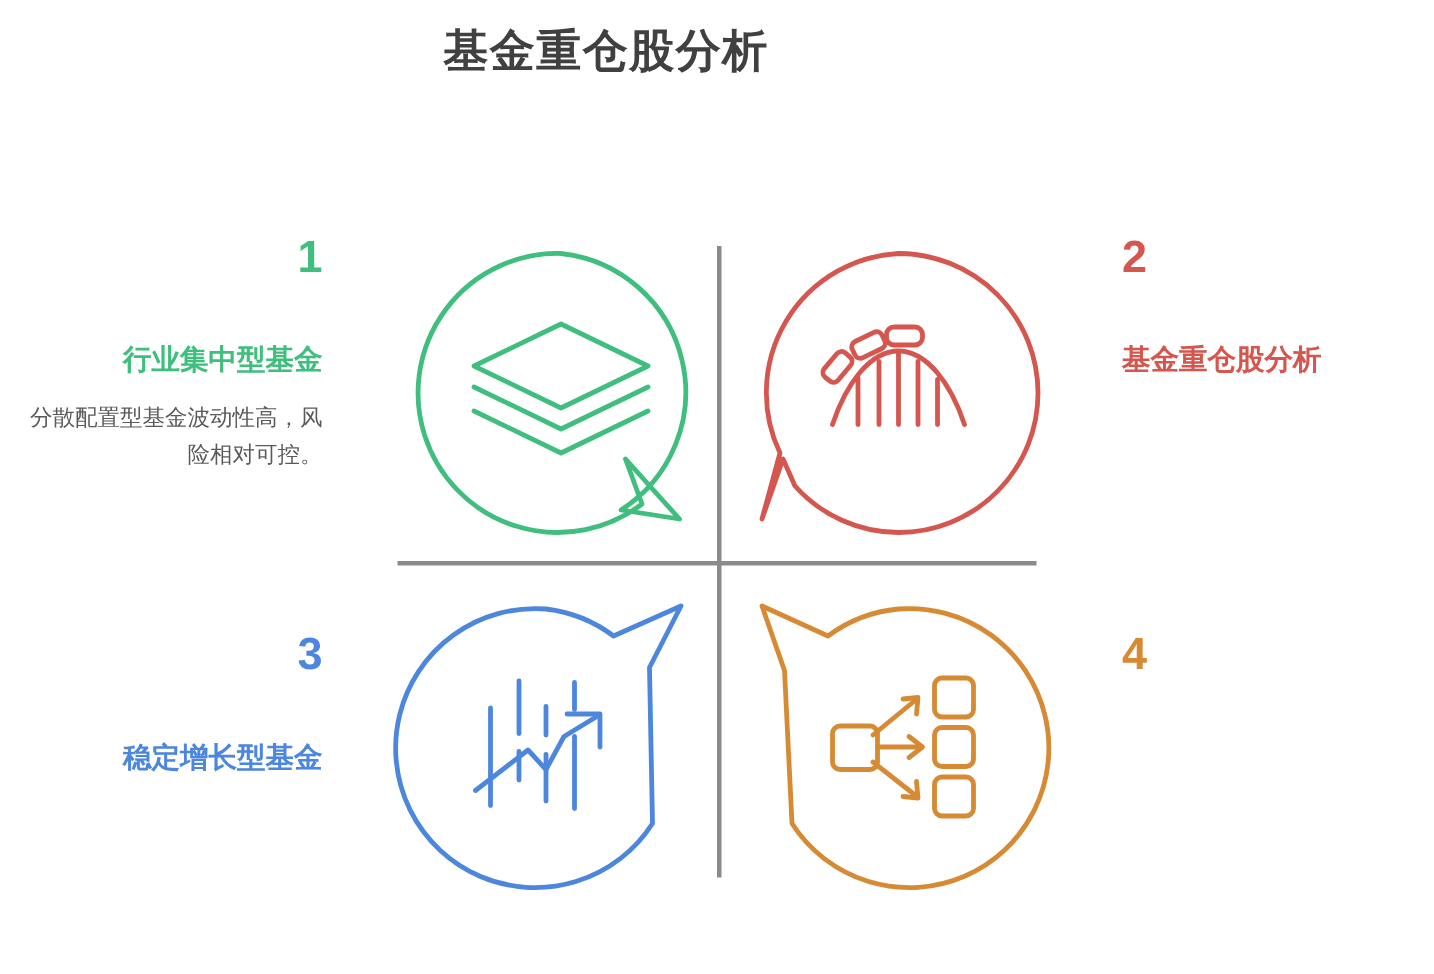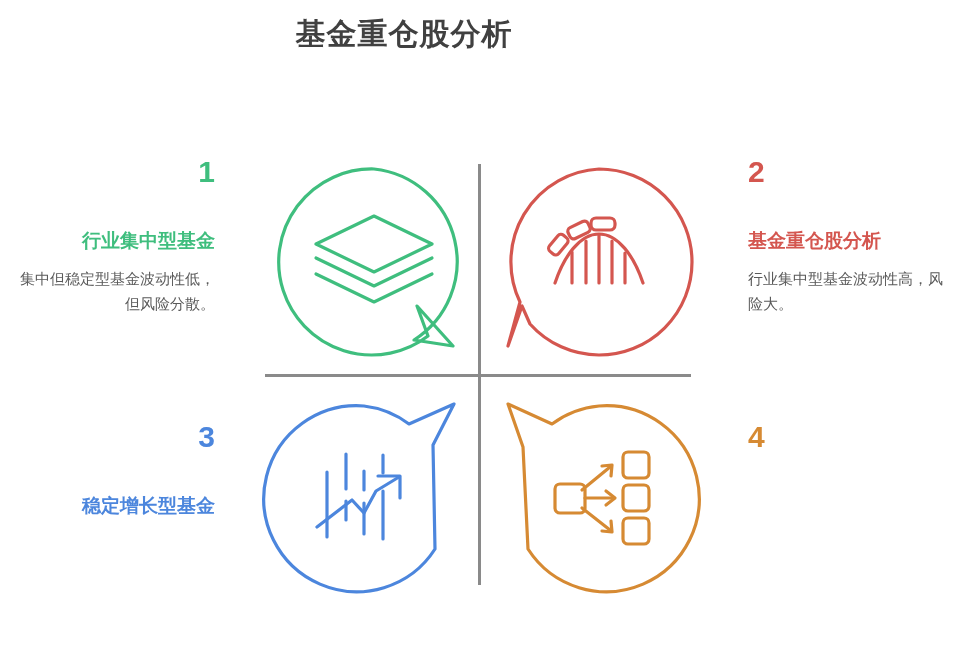--- a/index.html
+++ b/index.html
@@ -182,27 +182,26 @@
       <rect x="131" y="61" width="26" height="26" rx="5"></rect>
       <rect x="131" y="94" width="26" height="26" rx="5"></rect>
       <rect x="131" y="127" width="26" height="26" rx="5"></rect>
     </g>
   </svg>
 </div>
 
 <div class="text-block left tb-q1">
   <div class="quad-number accent-green">1</div>
   <div class="quad-heading accent-green">行业集中型基金</div>
-  <div class="quad-desc">集中但稳定型基金波动性低，但风险分散。</div>
+  <div class="quad-desc">分散配置型基金波动性高，风险相对可控。</div>
 </div>
 
 <div class="text-block right tb-q2">
   <div class="quad-number accent-red">2</div>
   <div class="quad-heading accent-red">基金重仓股分析</div>
-  <div class="quad-desc">行业集中型基金波动性高，风险大。</div>
 </div>
 
 <div class="text-block left tb-q3">
   <div class="quad-number accent-blue">3</div>
   <div class="quad-heading accent-blue">稳定增长型基金</div>
 </div>
 
 <div class="text-block right tb-q4">
   <div class="quad-number accent-orange">4</div>
 </div>

